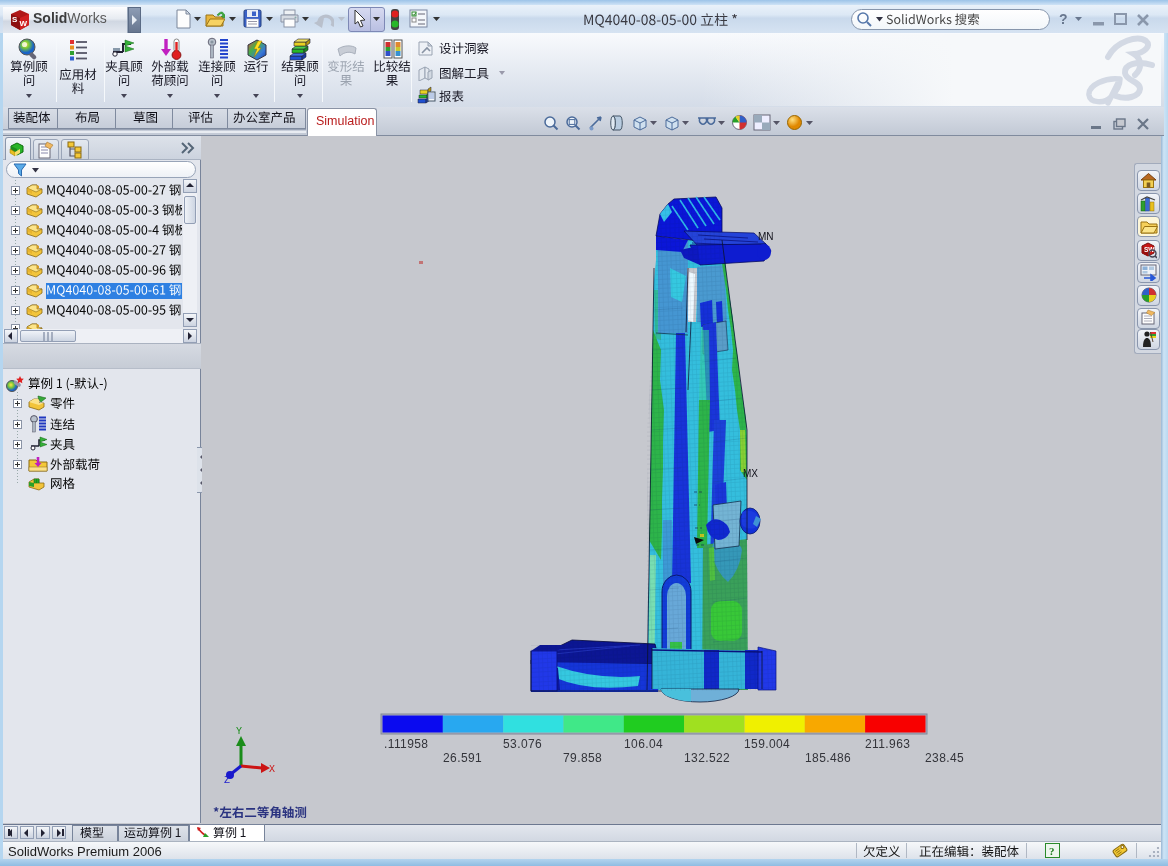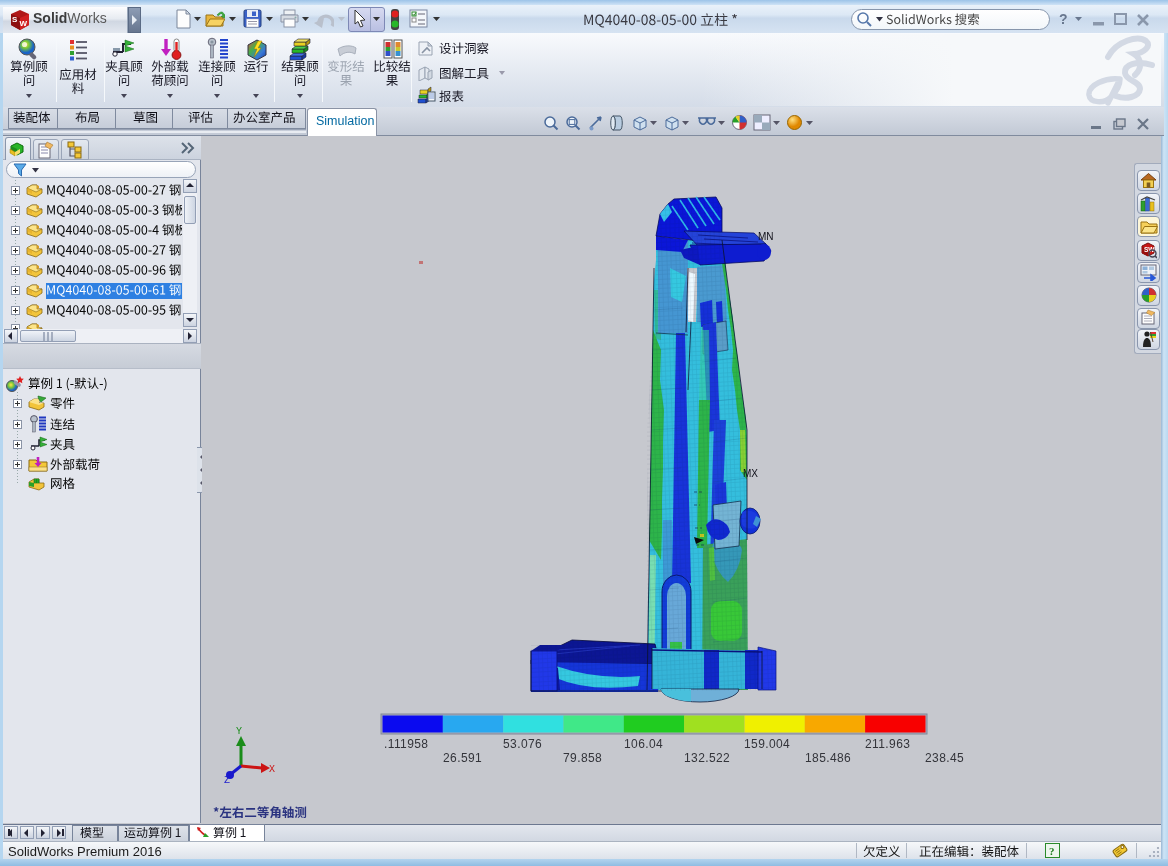--- a/index.html
+++ b/index.html
@@ -257,21 +257,21 @@
     </svg>
     <div class="abs" style="left:3px;top:107px;width:1161px;height:29px;background:linear-gradient(#dbe0e9,#c2c9d5);border-bottom:1px solid #808b9e"></div>
     <div class="abs" style="left:8px;top:108px;width:298px;height:21px;border:1px solid #7f8a9e;background:linear-gradient(#d8dde6,#c6cdd9)"></div>
     <div class="abs" style="left:57px;top:108px;width:1px;height:21px;background:#7f8a9e"></div>
     <div class="abs" style="left:115px;top:108px;width:1px;height:21px;background:#7f8a9e"></div>
     <div class="abs" style="left:172px;top:108px;width:1px;height:21px;background:#7f8a9e"></div>
     <div class="abs" style="left:227px;top:108px;width:1px;height:21px;background:#7f8a9e"></div>
     <div class="abs" style="left:3px;top:129px;width:303px;height:1px;background:#98a2b4"></div>
     <div class="abs" style="left:3px;top:131px;width:303px;height:2px;background:#e8ecf2"></div>
     <div class="abs" style="left:307px;top:108px;width:70px;height:28px;background:#fff;border:1px solid #8a93a5;border-bottom:none;border-radius:3px 3px 0 0"></div>
-    <div class="abs" style="left:316px;top:114px;font-size:12.5px;color:#0369a1">Simulation</div>
+    <div class="abs" style="left:316px;top:114px;font-size:12.5px;color:#b91c1c">Simulation</div>
     <svg class="abs" style="left:543px;top:115px" width="17" height="17" viewBox="0 0 17 17">
 <circle cx="7" cy="7" r="5" fill="#eef4fa" stroke="#4a6a9a" stroke-width="1.5"></circle>
 <line x1="10.5" y1="10.5" x2="14.5" y2="14.5" stroke="#4a6a9a" stroke-width="2"></line>
     </svg>
     <svg class="abs" style="left:565px;top:115px" width="17" height="17" viewBox="0 0 17 17">
 <circle cx="7" cy="7" r="5" fill="#eef4fa" stroke="#4a6a9a" stroke-width="1.5"></circle>
 <line x1="10.5" y1="10.5" x2="14.5" y2="14.5" stroke="#4a6a9a" stroke-width="2"></line>
       <rect x="4.2" y="4.6" width="5.6" height="4.8" fill="none" stroke="#4a6a9a" stroke-width="1"></rect>
     </svg>
     <svg class="abs" style="left:588px;top:115px" width="17" height="17" viewBox="0 0 17 17">
@@ -972,21 +972,21 @@
     <div class="abs" style="left:62px;top:829px;width:1.5px;height:7px;background:#223"></div>
     <div class="abs" style="left:72px;top:825px;width:46px;height:16px;background:linear-gradient(#dfe3ea,#ccd2dc);border:1px solid #78849a;border-bottom:none"></div>
     <div class="abs" style="left:118px;top:825px;width:71px;height:16px;background:linear-gradient(#dfe3ea,#ccd2dc);border:1px solid #78849a;border-bottom:none"></div>
     <div class="abs" style="left:189px;top:824px;width:76px;height:17px;background:#fff;border:1px solid #78849a;border-bottom:none"></div>
     <svg class="abs" style="left:196px;top:827px" width="14" height="12" viewBox="0 0 14 12">
       <path d="M2,1 q4,6 9,8" fill="none" stroke="#d02020" stroke-width="1.6"></path>
       <polygon points="9,6 13,10 7,10" fill="#28a028"></polygon>
       <polygon points="1,0 5,1 2,4" fill="#d02020"></polygon>
     </svg>
     <div class="abs" style="left:3px;top:841px;width:1158px;height:18px;background:linear-gradient(#f6f8fa,#dde2ea);border-top:1px solid #aab3c0"></div>
-    <div class="abs" style="left:8px;top:844px;font-size:13px;color:#1a1a1a">SolidWorks Premium 2016</div>
+    <div class="abs" style="left:8px;top:844px;font-size:13px;color:#1a1a1a">SolidWorks Premium 2006</div>
     <div class="abs" style="left:856px;top:843px;width:1px;height:15px;background:#b0b8c4"></div>
     <div class="abs" style="left:906px;top:843px;width:1px;height:15px;background:#b0b8c4"></div>
     <div class="abs" style="left:1026px;top:843px;width:1px;height:15px;background:#b0b8c4"></div>
     <div class="abs" style="left:1136px;top:843px;width:1px;height:15px;background:#b0b8c4"></div>
     <svg class="abs" style="left:1045px;top:843px" width="15" height="15" viewBox="0 0 15 15">
       <rect x="0.5" y="0.5" width="14" height="14" fill="#eef6ee" stroke="#2a8a2a"></rect>
       <text x="4" y="11.5" font-size="11" font-weight="bold" fill="#1a7a1a" font-family="Liberation Serif">?</text>
     </svg>
     <svg class="abs" style="left:1110px;top:842px" width="19" height="17" viewBox="0 0 19 17">
       <g transform="rotate(-35 9 8)">

